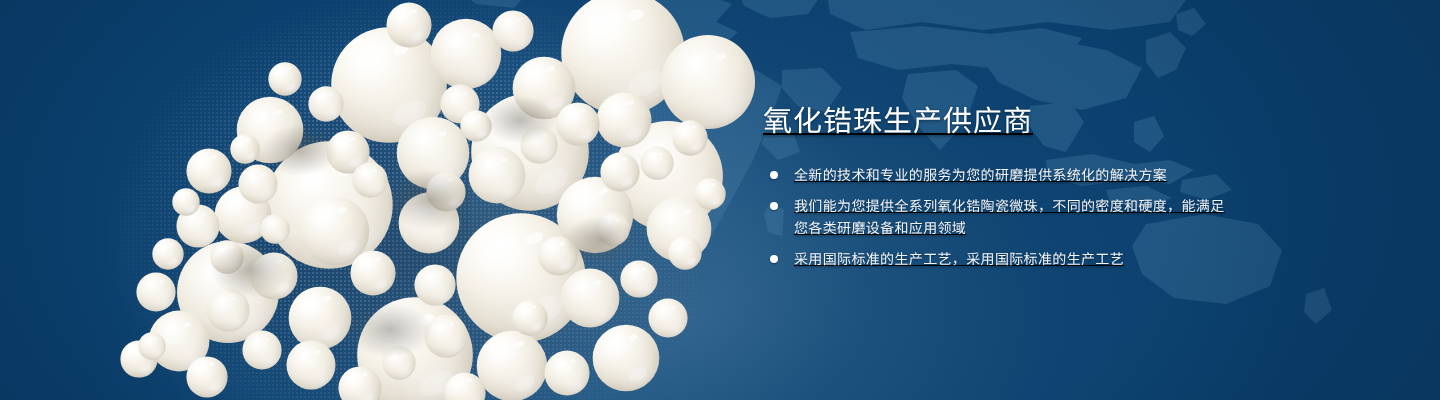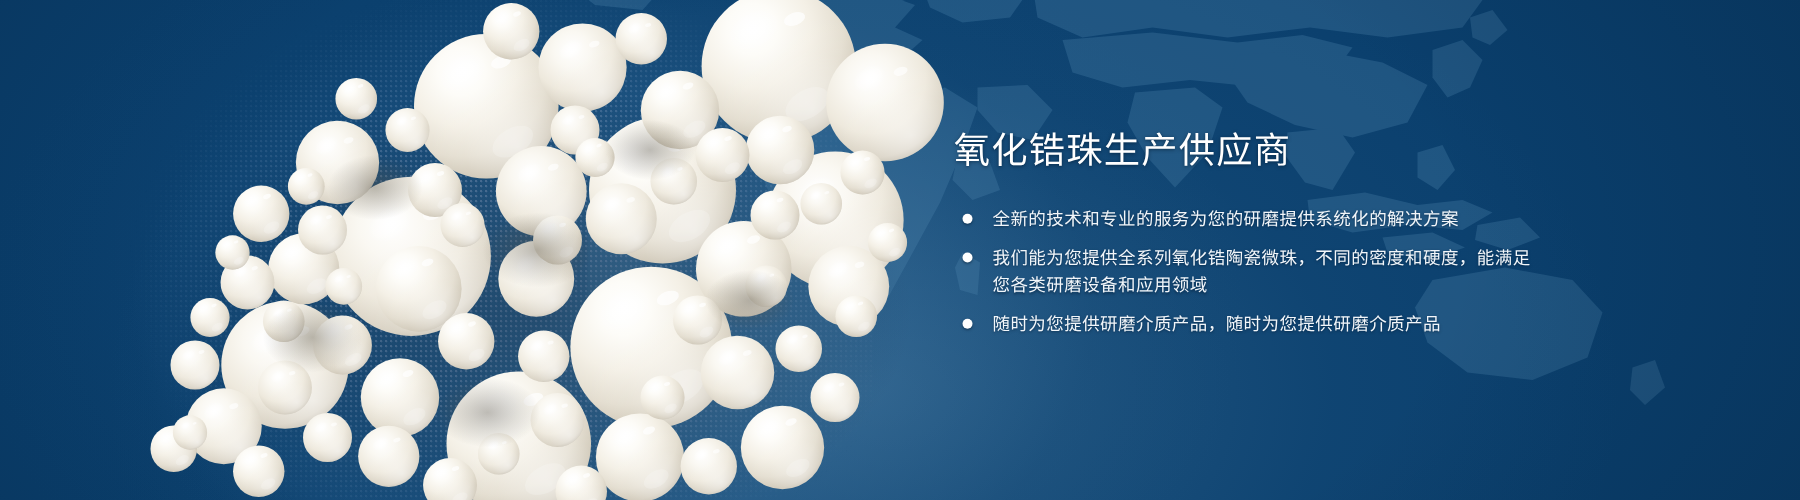--- a/index.html
+++ b/index.html
@@ -112,20 +112,21 @@
     height: 400px;
   }
   #bead-cluster svg { width: 100%; height: 100%; display: block; overflow: visible; }
 
   
   #text-block {
     position: absolute;
     left: 763px;
     top: 104px;
     width: 470px;
+    text-decoration: underline;
   }
 
   #headline {
     margin: 0 0 26px 0;
     font-size: 29px;
     line-height: 1.18;
     font-weight: 400;
     letter-spacing: 1.0px;
     color: #ffffff;
     text-shadow: 0 1px 3px rgba(1,22,42,0.62);
@@ -372,19 +373,19 @@
         <span class="bullet-text">全新的技术和专业的服务为您的研磨提供系统化的解决方案</span>
       </li>
 
       <li class="bullet-item">
         <span class="bullet-dot"></span>
         <span class="bullet-text">我们能为您提供全系列氧化锆陶瓷微珠，不同的密度和硬度，能满足您各类研磨设备和应用领域</span>
       </li>
 
       <li class="bullet-item">
         <span class="bullet-dot"></span>
-        <span class="bullet-text">随时为您提供研磨介质产品，随时为您提供研磨介质产品</span>
+        <span class="bullet-text">采用国际标准的生产工艺，采用国际标准的生产工艺</span>
       </li>
 
     </ul>
   </div>
 
 </div>
 
 </body></html>

